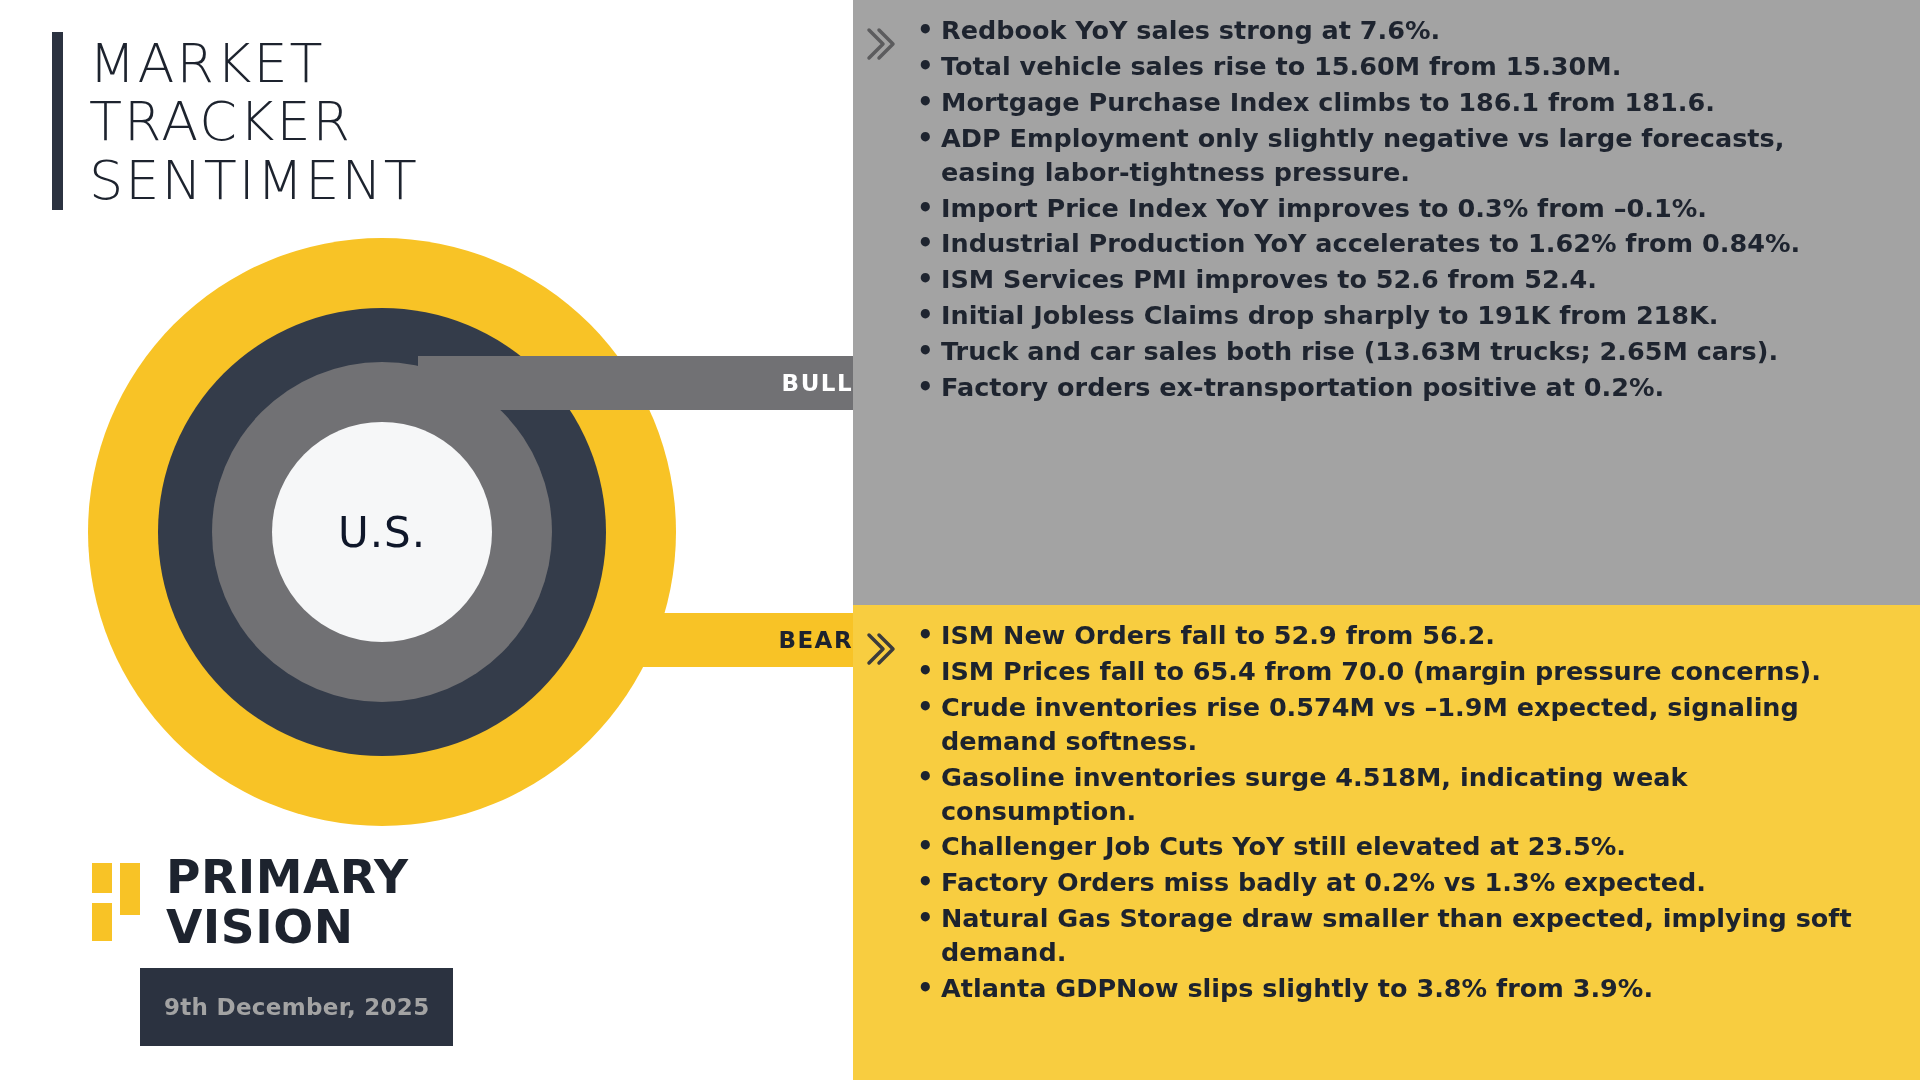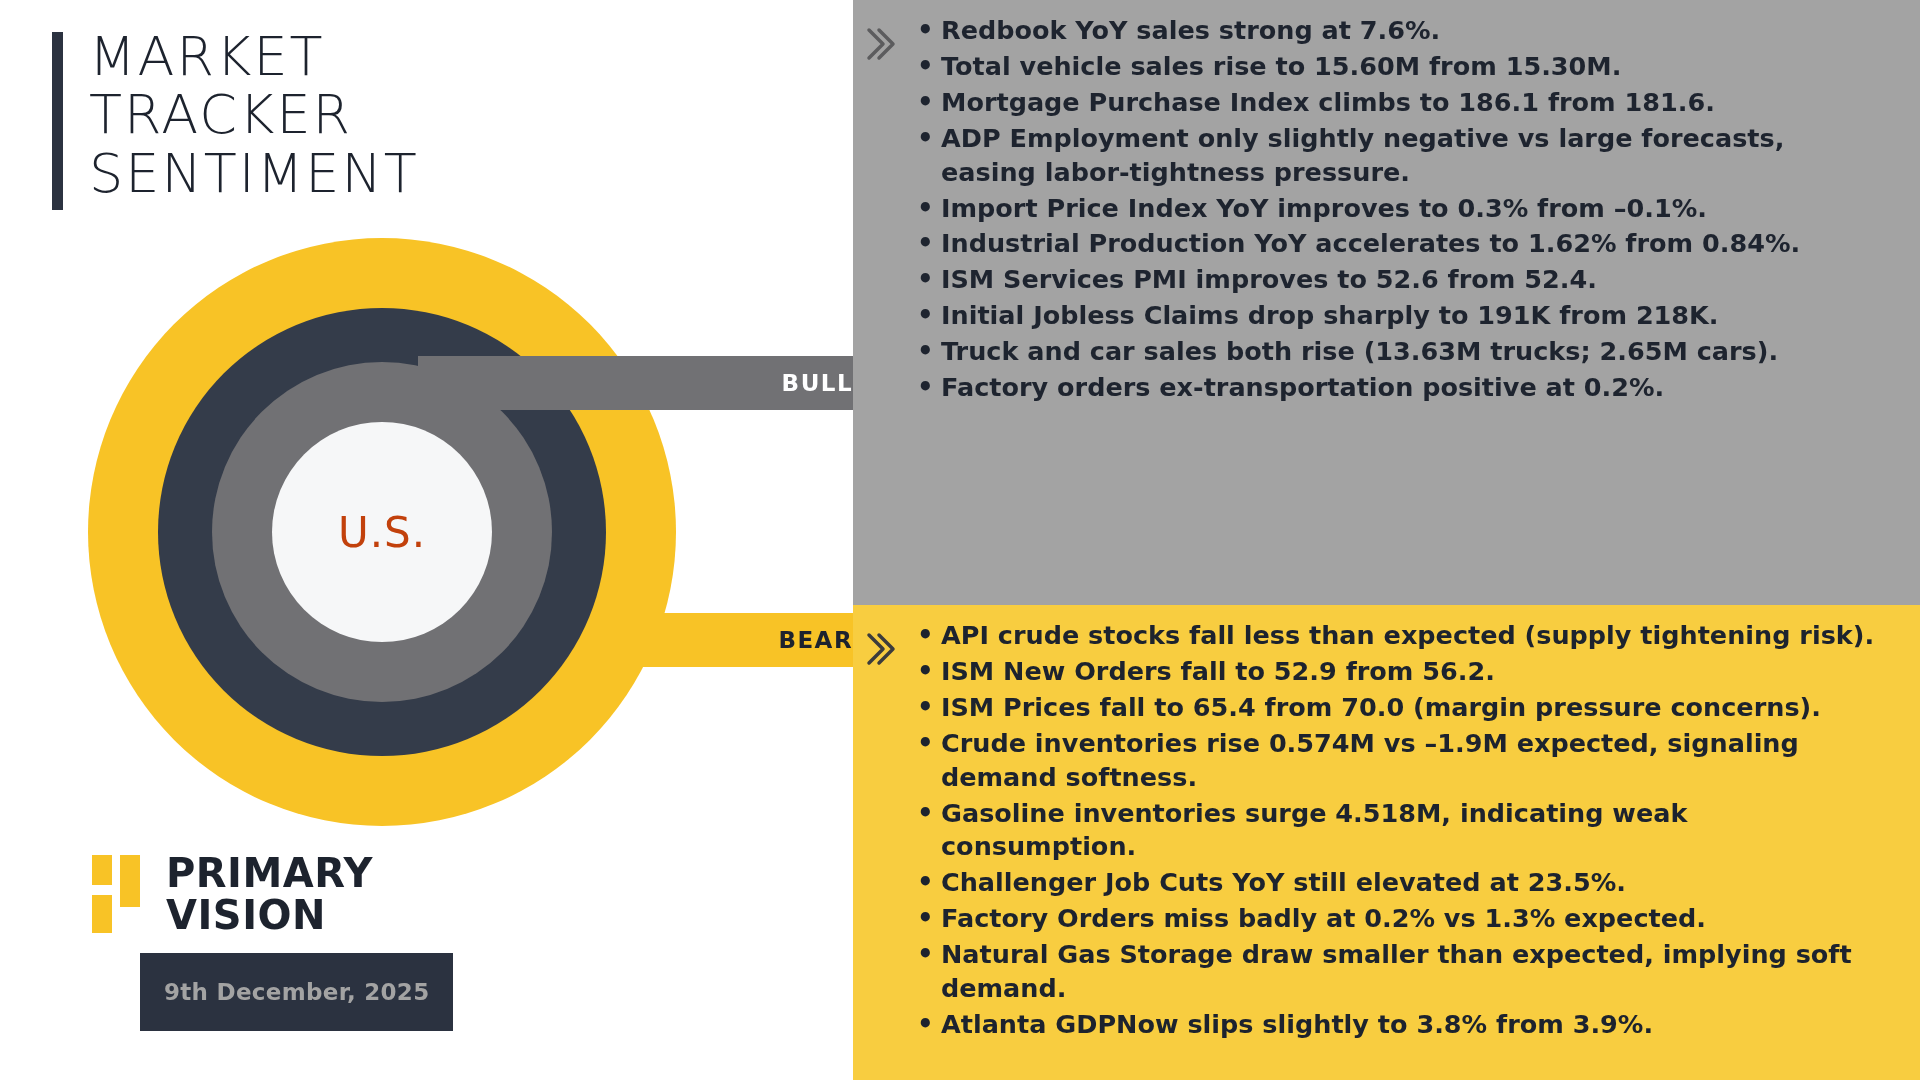--- a/index.html
+++ b/index.html
@@ -22,21 +22,21 @@
     width: 853px;
     height: 1080px;
     background: #ffffff;
   }
 
   #title-block {
     position: absolute;
     left: 52px;
     top: 28px;
     display: flex;
-    align-items: flex-start;
+    align-items: flex-end;
   }
   #title-bar {
     width: 11px;
     height: 178px;
     background: #2b3240;
     margin-right: 26px;
     margin-top: 4px;
   }
   #title-lines {
     display: block;
@@ -83,21 +83,21 @@
     width: 220px; height: 220px;
     background: #f6f7f8;
     display: flex;
     align-items: center;
     justify-content: center;
   }
   #core-label {
     font-family: "DejaVu Sans", sans-serif;
     font-size: 42px;
     font-weight: 400;
-    color: #c2410c;
+    color: #0f172a;
     letter-spacing: 1px;
   }
 
   
   .pill {
     position: absolute;
     height: 54px;
     display: flex;
     align-items: center;
     justify-content: flex-end;
@@ -145,21 +145,21 @@
   #logo-mark .blk {
     position: absolute;
     background: #f8c326;
   }
   #lm1 { left: 0; top: 0; width: 20px; height: 30px; }
   #lm2 { left: 28px; top: 0; width: 20px; height: 52px; }
   #lm3 { left: 0; top: 40px; width: 20px; height: 38px; }
   #logo-text {
     font-family: "DejaVu Sans", sans-serif;
     font-weight: 700;
-    font-size: 40px;
+    font-size: 47px;
     line-height: 1.06;
     color: #1d232e;
     letter-spacing: 0.5px;
   }
   #date-badge {
     margin-top: 16px;
     margin-left: 48px;
     background: #2b3240;
     color: #a3a3a3;
     display: inline-block;
@@ -297,21 +297,20 @@
   <div class="news-block" id="bearish-block">
     <div class="chev">
       <svg width="36" height="44" viewBox="0 0 36 44">
         <g fill="none" stroke="#3c3c3c" stroke-width="3.5" stroke-linecap="round" stroke-linejoin="round">
           <polyline points="6,8 20,22 6,36"></polyline>
           <polyline points="16,8 30,22 16,36"></polyline>
         </g>
       </svg>
     </div>
     <ul class="news" id="bearish-list">
-        <li>API crude stocks fall less than expected (supply tightening risk).</li>
         <li>ISM New Orders fall to 52.9 from 56.2.</li>
         <li>ISM Prices fall to 65.4 from 70.0 (margin pressure concerns).</li>
         <li>Crude inventories rise 0.574M vs –1.9M expected, signaling demand softness.</li>
         <li>Gasoline inventories surge 4.518M, indicating weak consumption.</li>
         <li>Challenger Job Cuts YoY still elevated at 23.5%.</li>
         <li>Factory Orders miss badly at 0.2% vs 1.3% expected.</li>
         <li>Natural Gas Storage draw smaller than expected, implying soft demand.</li>
         <li>Atlanta GDPNow slips slightly to 3.8% from 3.9%.</li>
       </ul>
   </div>

